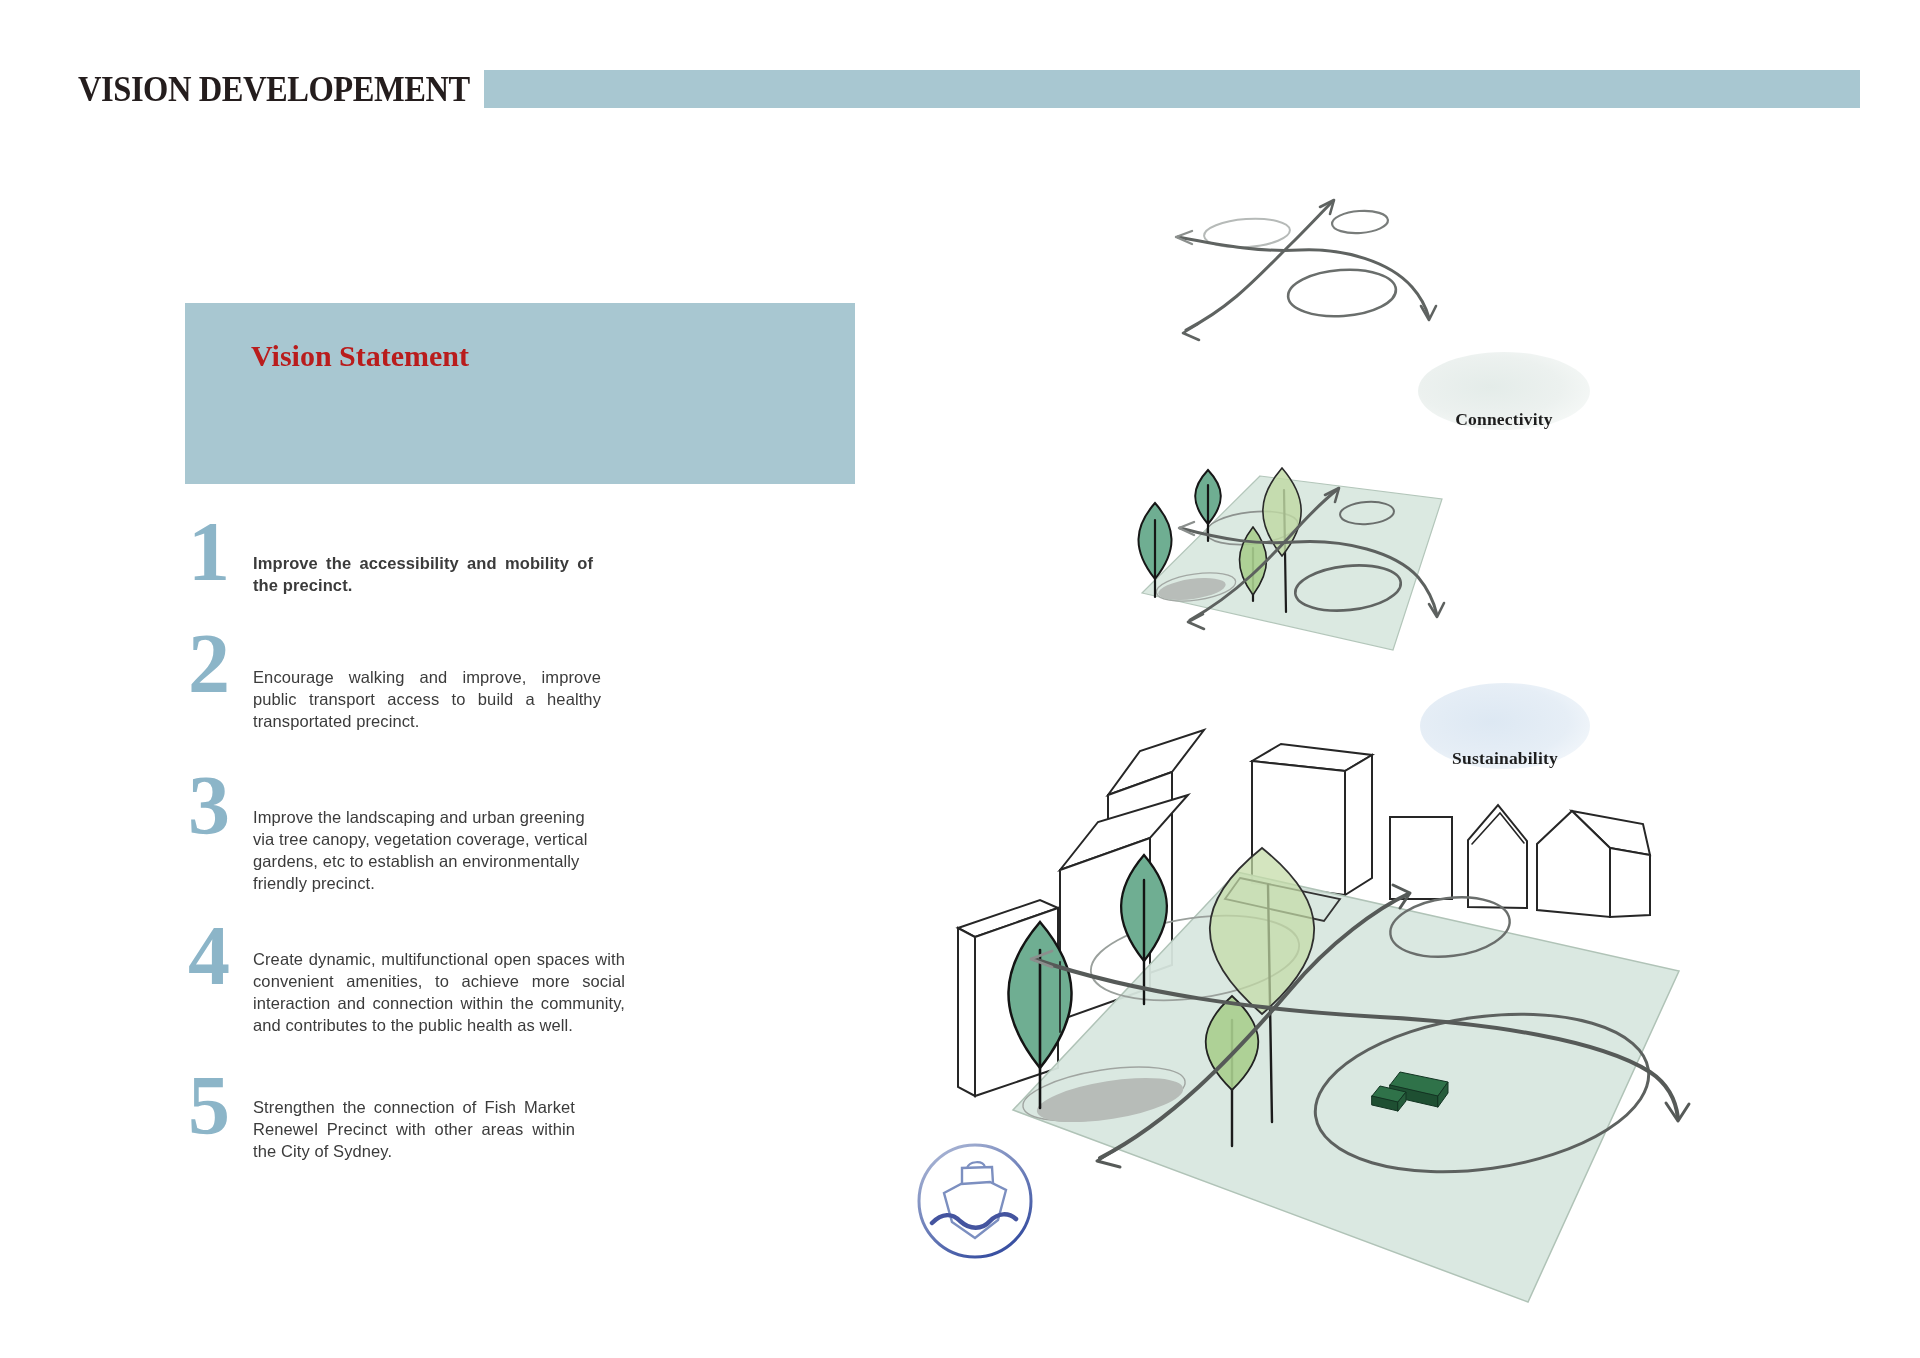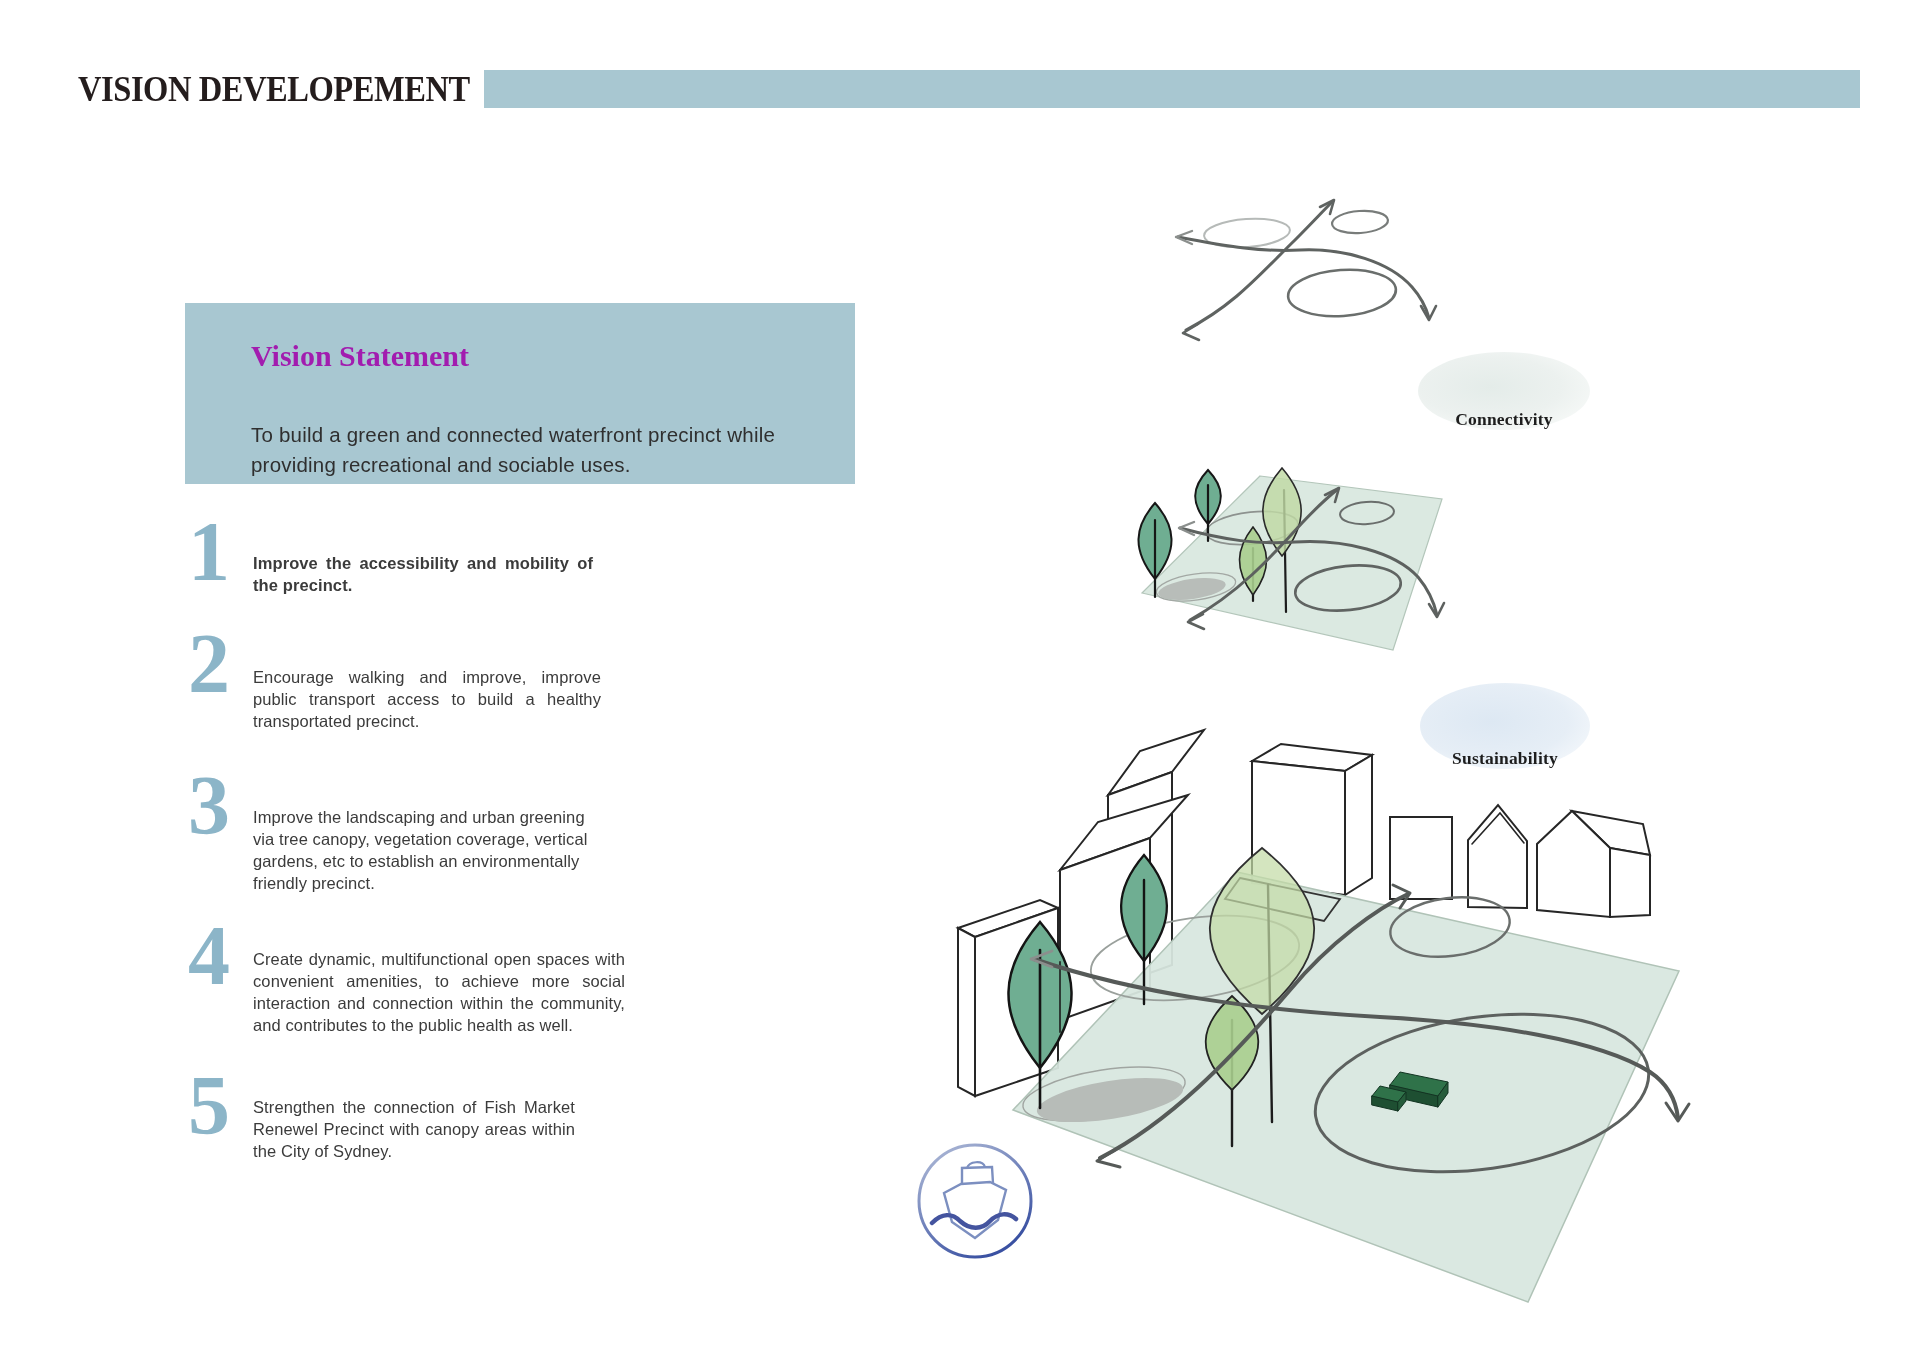--- a/index.html
+++ b/index.html
@@ -20,21 +20,21 @@
     position:absolute;left:484px;top:70px;width:1376px;height:38px;
     background:var(--accent);
   }
 
   .vision-box{
     position:absolute;left:185px;top:303px;width:670px;height:181px;
     background:var(--accent);padding:36px 30px 0 66px;
   }
   .vision-box h2{
     font-family:"Liberation Serif",serif;font-weight:bold;
-    font-size:30px;color:#a21caf;line-height:1.15;
+    font-size:30px;color:#b91c1c;line-height:1.15;
   }
   .vision-box p{
     margin-top:46px;font-size:20.5px;line-height:30px;color:#2f2f2f;
     width:580px;letter-spacing:.2px;
   }
 
   .principle{position:absolute;}
   .pnum{
     position:absolute;width:52px;text-align:center;
     font-family:"Liberation Serif",serif;font-weight:bold;
@@ -65,42 +65,41 @@
   svg.sketches{position:absolute;left:0;top:0;width:1920px;height:1358px;}
 </style>
 </head>
 <body>
 
 <div class="page-title">VISION DEVELOPEMENT</div>
 <div class="header-bar"></div>
 
 <section class="vision-box">
   <h2>Vision Statement</h2>
-  <p>To build a green and connected waterfront precinct while providing recreational and sociable uses.</p>
 </section>
 
 <div class="principle">
   <div class="pnum" style="left:183px;top:510px;">1</div>
   <p class="ptext" style="left:253px;top:552px;width:340px;font-weight:bold;">Improve the accessibility and mobility of the precinct.</p>
 </div>
 <div class="principle">
   <div class="pnum" style="left:183px;top:622px;">2</div>
   <p class="ptext" style="left:253px;top:666px;width:348px;">Encourage walking and improve, improve public transport access to build a healthy transportated precinct.</p>
 </div>
 <div class="principle">
   <div class="pnum" style="left:183px;top:764px;">3</div>
   <p class="ptext left" style="left:253px;top:806px;width:336px;">Improve the landscaping and urban greening via tree canopy, vegetation coverage, vertical gardens, etc to establish an environmentally friendly precinct.</p>
 </div>
 <div class="principle">
   <div class="pnum" style="left:183px;top:914px;">4</div>
   <p class="ptext" style="left:253px;top:948px;width:372px;">Create dynamic, multifunctional open spaces with convenient amenities, to achieve more social interaction and connection within the community, and contributes to the public health as well.</p>
 </div>
 <div class="principle">
   <div class="pnum" style="left:183px;top:1064px;">5</div>
-  <p class="ptext" style="left:253px;top:1096px;width:322px;">Strengthen the connection of Fish Market Renewel Precinct with canopy areas within the City of Sydney.</p>
+  <p class="ptext" style="left:253px;top:1096px;width:322px;">Strengthen the connection of Fish Market Renewel Precinct with other areas within the City of Sydney.</p>
 </div>
 
 <svg class="sketches" viewBox="0 0 1920 1358" xmlns="http://www.w3.org/2000/svg">
   <defs>
     <linearGradient id="shipGrad" x1="0" y1="0" x2="0.6" y2="1">
       <stop offset="0" stop-color="#b4bfd9"></stop>
       <stop offset="1" stop-color="#3a51a2"></stop>
     </linearGradient>
   </defs>
 

